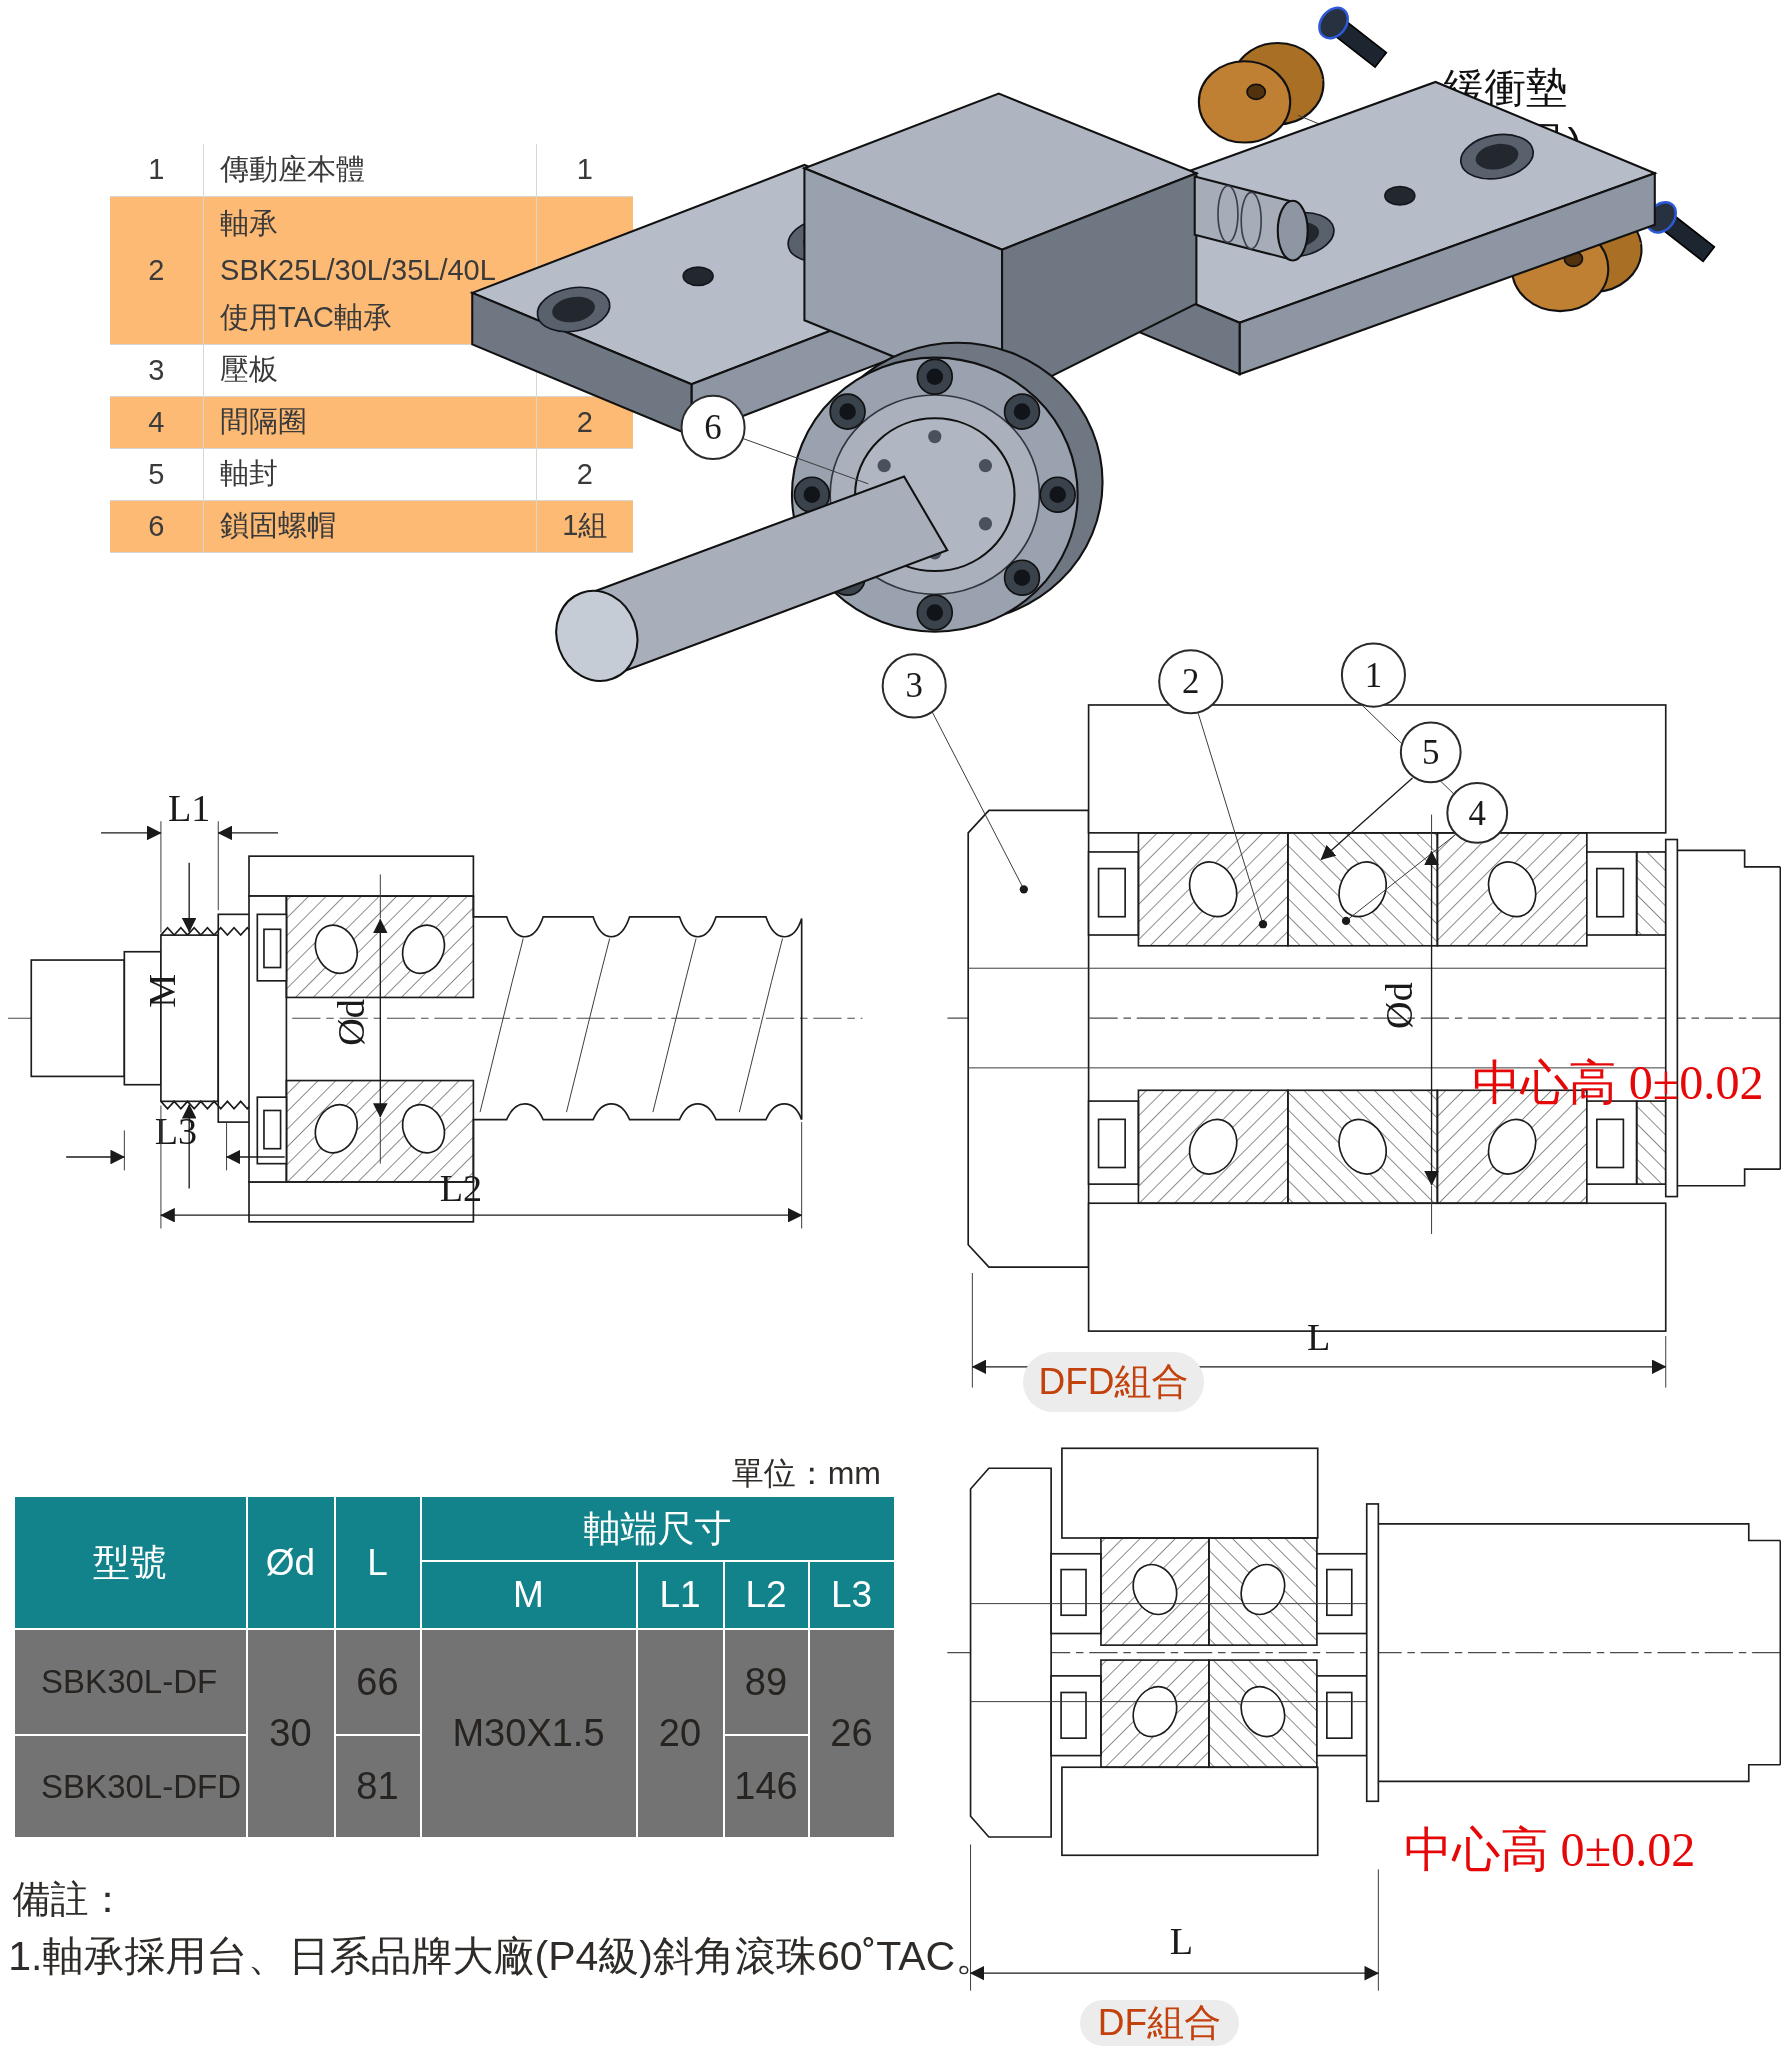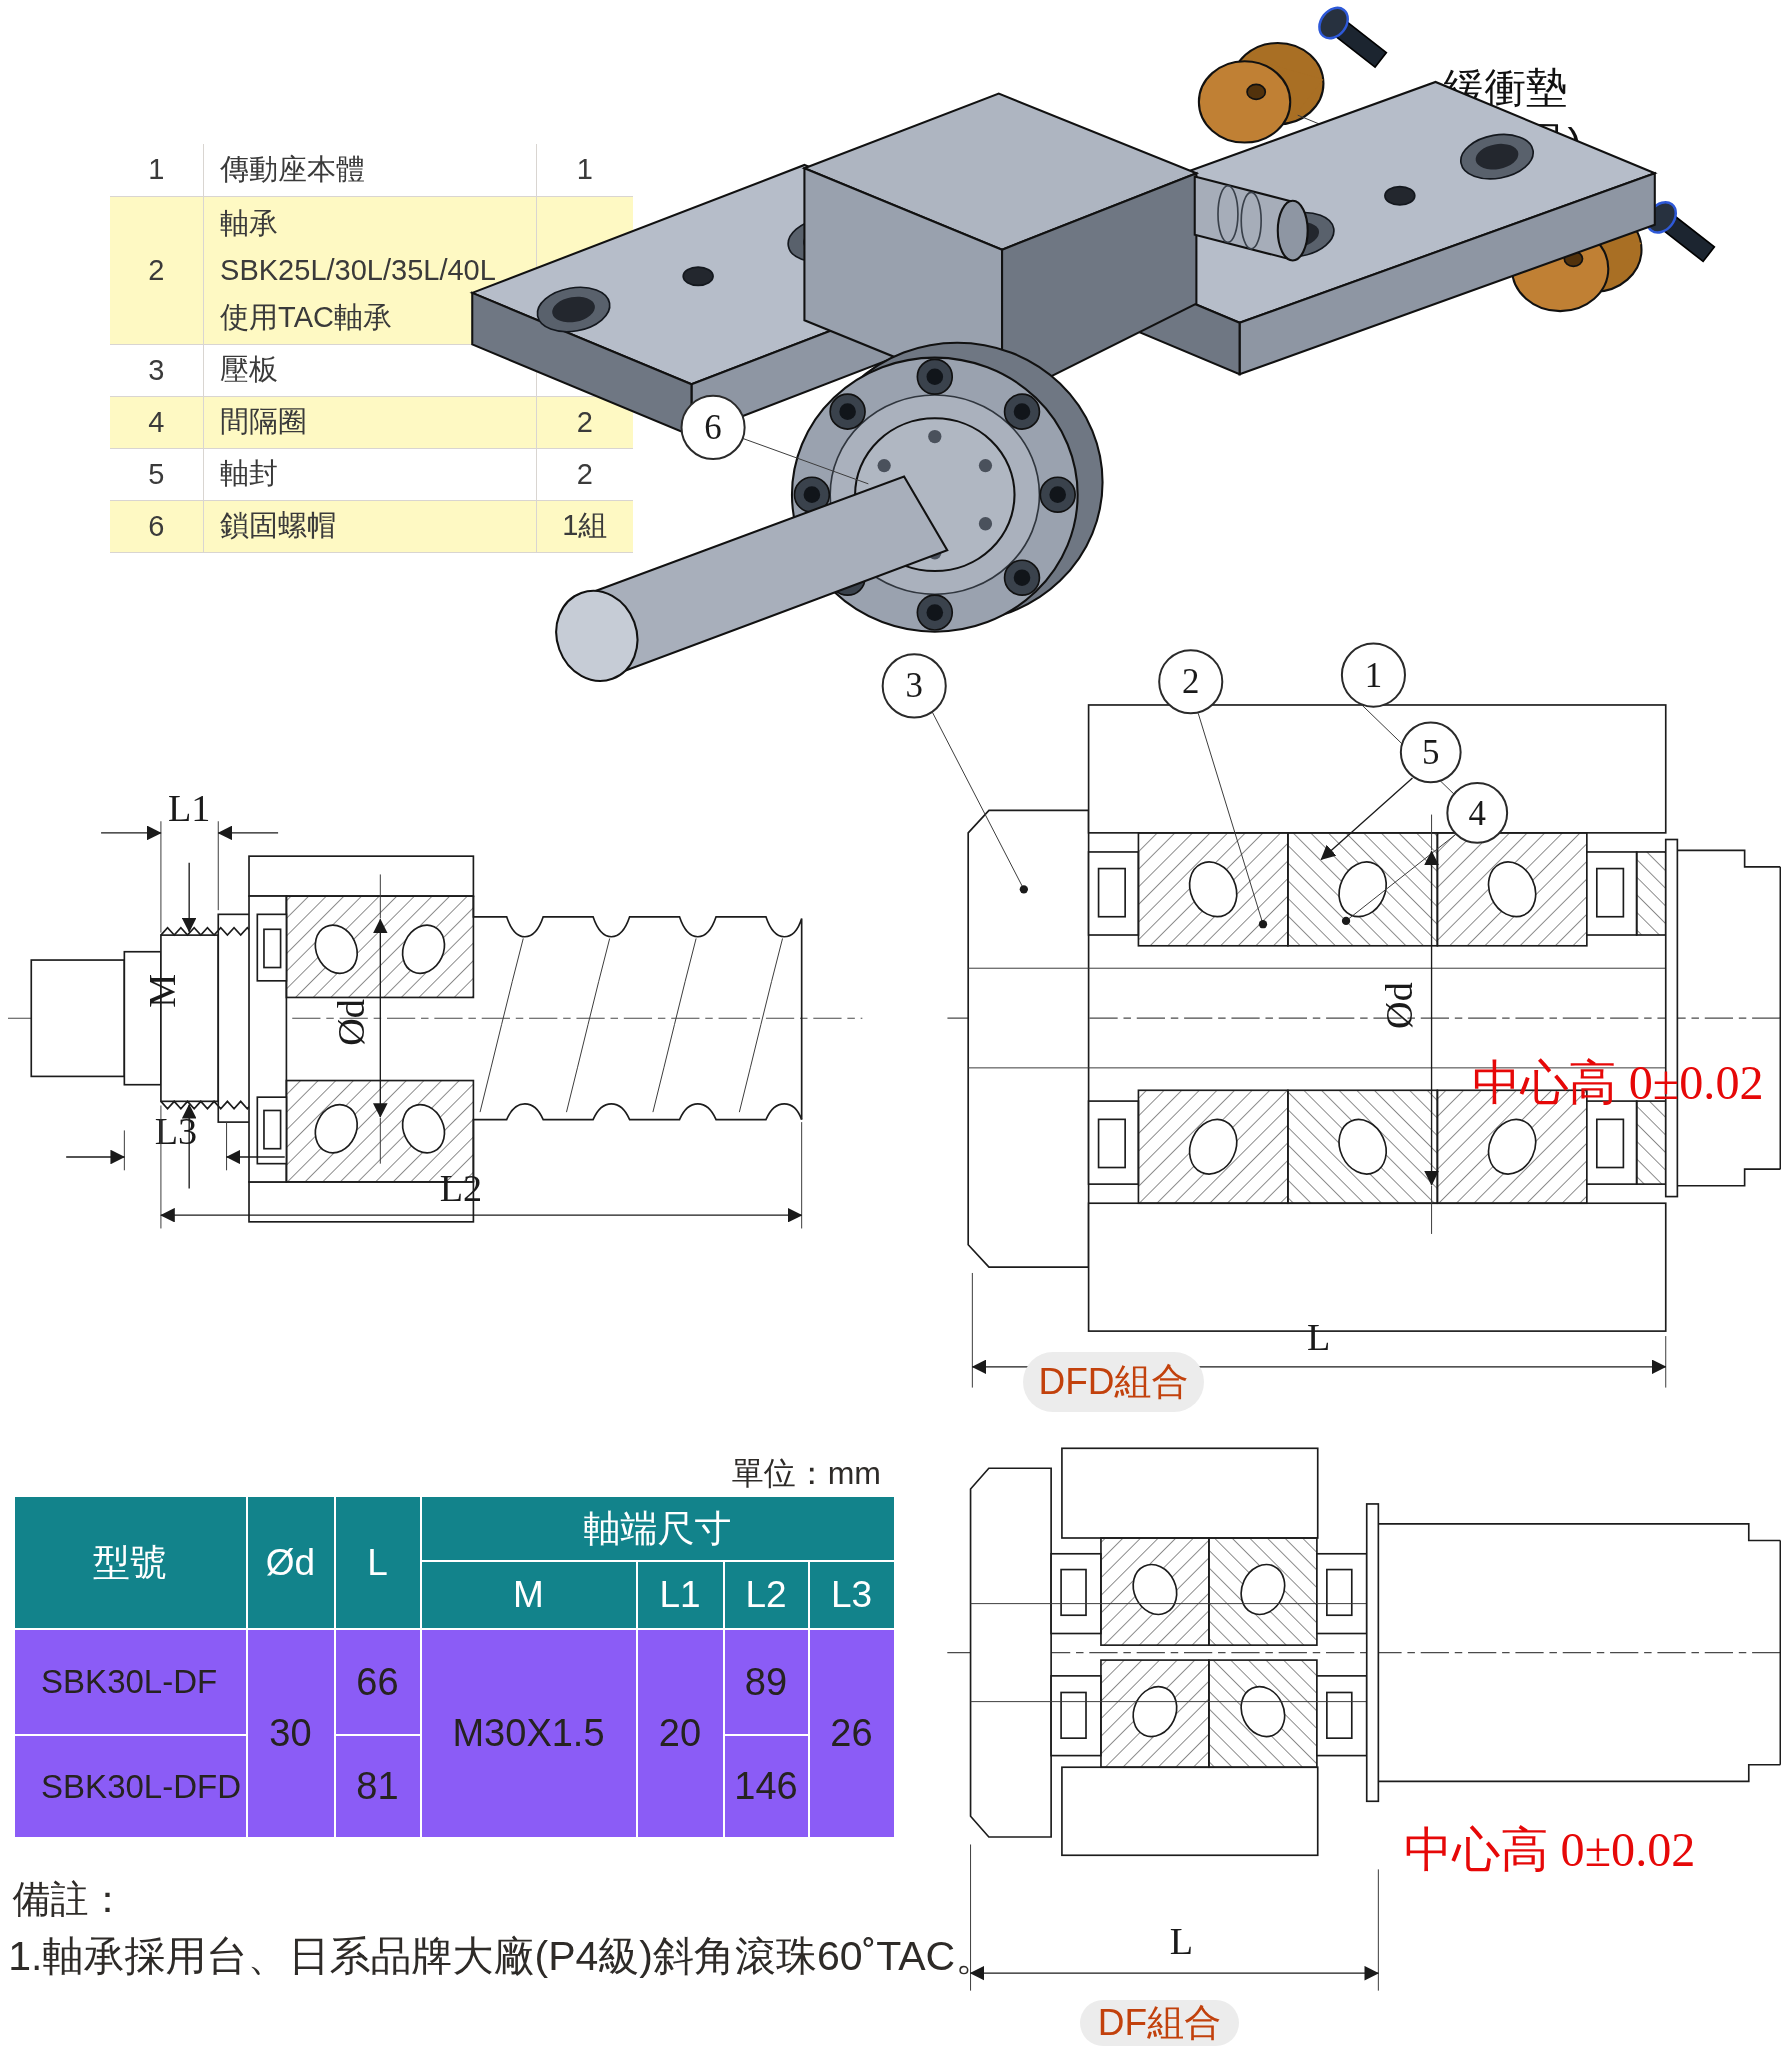--- a/index.html
+++ b/index.html
@@ -4,30 +4,30 @@
 <style>
   html,body{margin:0;padding:0;background:#fff;}
   body{width:1782px;height:2069px;position:relative;font-family:"Liberation Sans",sans-serif;overflow:hidden;}
   .abs{position:absolute;}
   
   .ptable{left:110px;top:144px;width:523px;border-collapse:collapse;table-layout:fixed;}
   .ptable th{background:#12838b;color:#fff;font-weight:normal;font-size:29px;height:46px;border-right:2.5px solid #fff;}
   .ptable th:last-child{border-right:none;}
   .ptable td{font-size:29px;color:#3a3a3a;border-right:1.7px solid #d9d5d1;border-bottom:1.7px solid #d9d5d1;text-align:center;padding:0;}
   .ptable td:last-child{border-right:none;}
-  .ptable tr.gray td{background:#fef9c3;}
+  .ptable tr.gray td{background:#fdba74;}
   .ptable td.nm{text-align:left;padding-left:16.6px;margin-top:27px;}
   .ptable .h1{height:52px;}
   .ptable .h3{height:148px;}
   .nm div{line-height:47px;}
   
   .unit{left:702px;top:1452px;width:179px;font-size:32px;color:#2e2b28;text-align:right;}
   .stable{left:12.5px;top:1495px;width:866px;border-collapse:separate;border-spacing:2.5px;table-layout:fixed;background:#fff;}
   .stable th{background:#12838b;color:#fff;font-weight:normal;font-size:37px;}
-  .stable td{background:#8b5cf6;color:#262320;font-size:38px;text-align:center;}
+  .stable td{background:#737373;color:#262320;font-size:38px;text-align:center;}
   .stable .model{text-align:left;padding-left:26.6px;font-size:33px;}
   .rA{height:63px;} .rB{height:66px;} .rC{height:104px;} .rD{height:101px;}
   
   .note-title{left:12.5px;top:1874px;font-size:38px;color:#2e2b28;}
   .note-line{left:8.3px;top:1929px;font-size:41px;color:#2e2b28;white-space:nowrap;}
   
   .pill{background:#ececec;border-radius:32px;color:#c2410c;display:flex;align-items:center;justify-content:center;font-size:37px;}
   
   svg{position:absolute;overflow:visible;}
   .ln{fill:#fff;stroke:#1c1c1c;stroke-width:2;}

